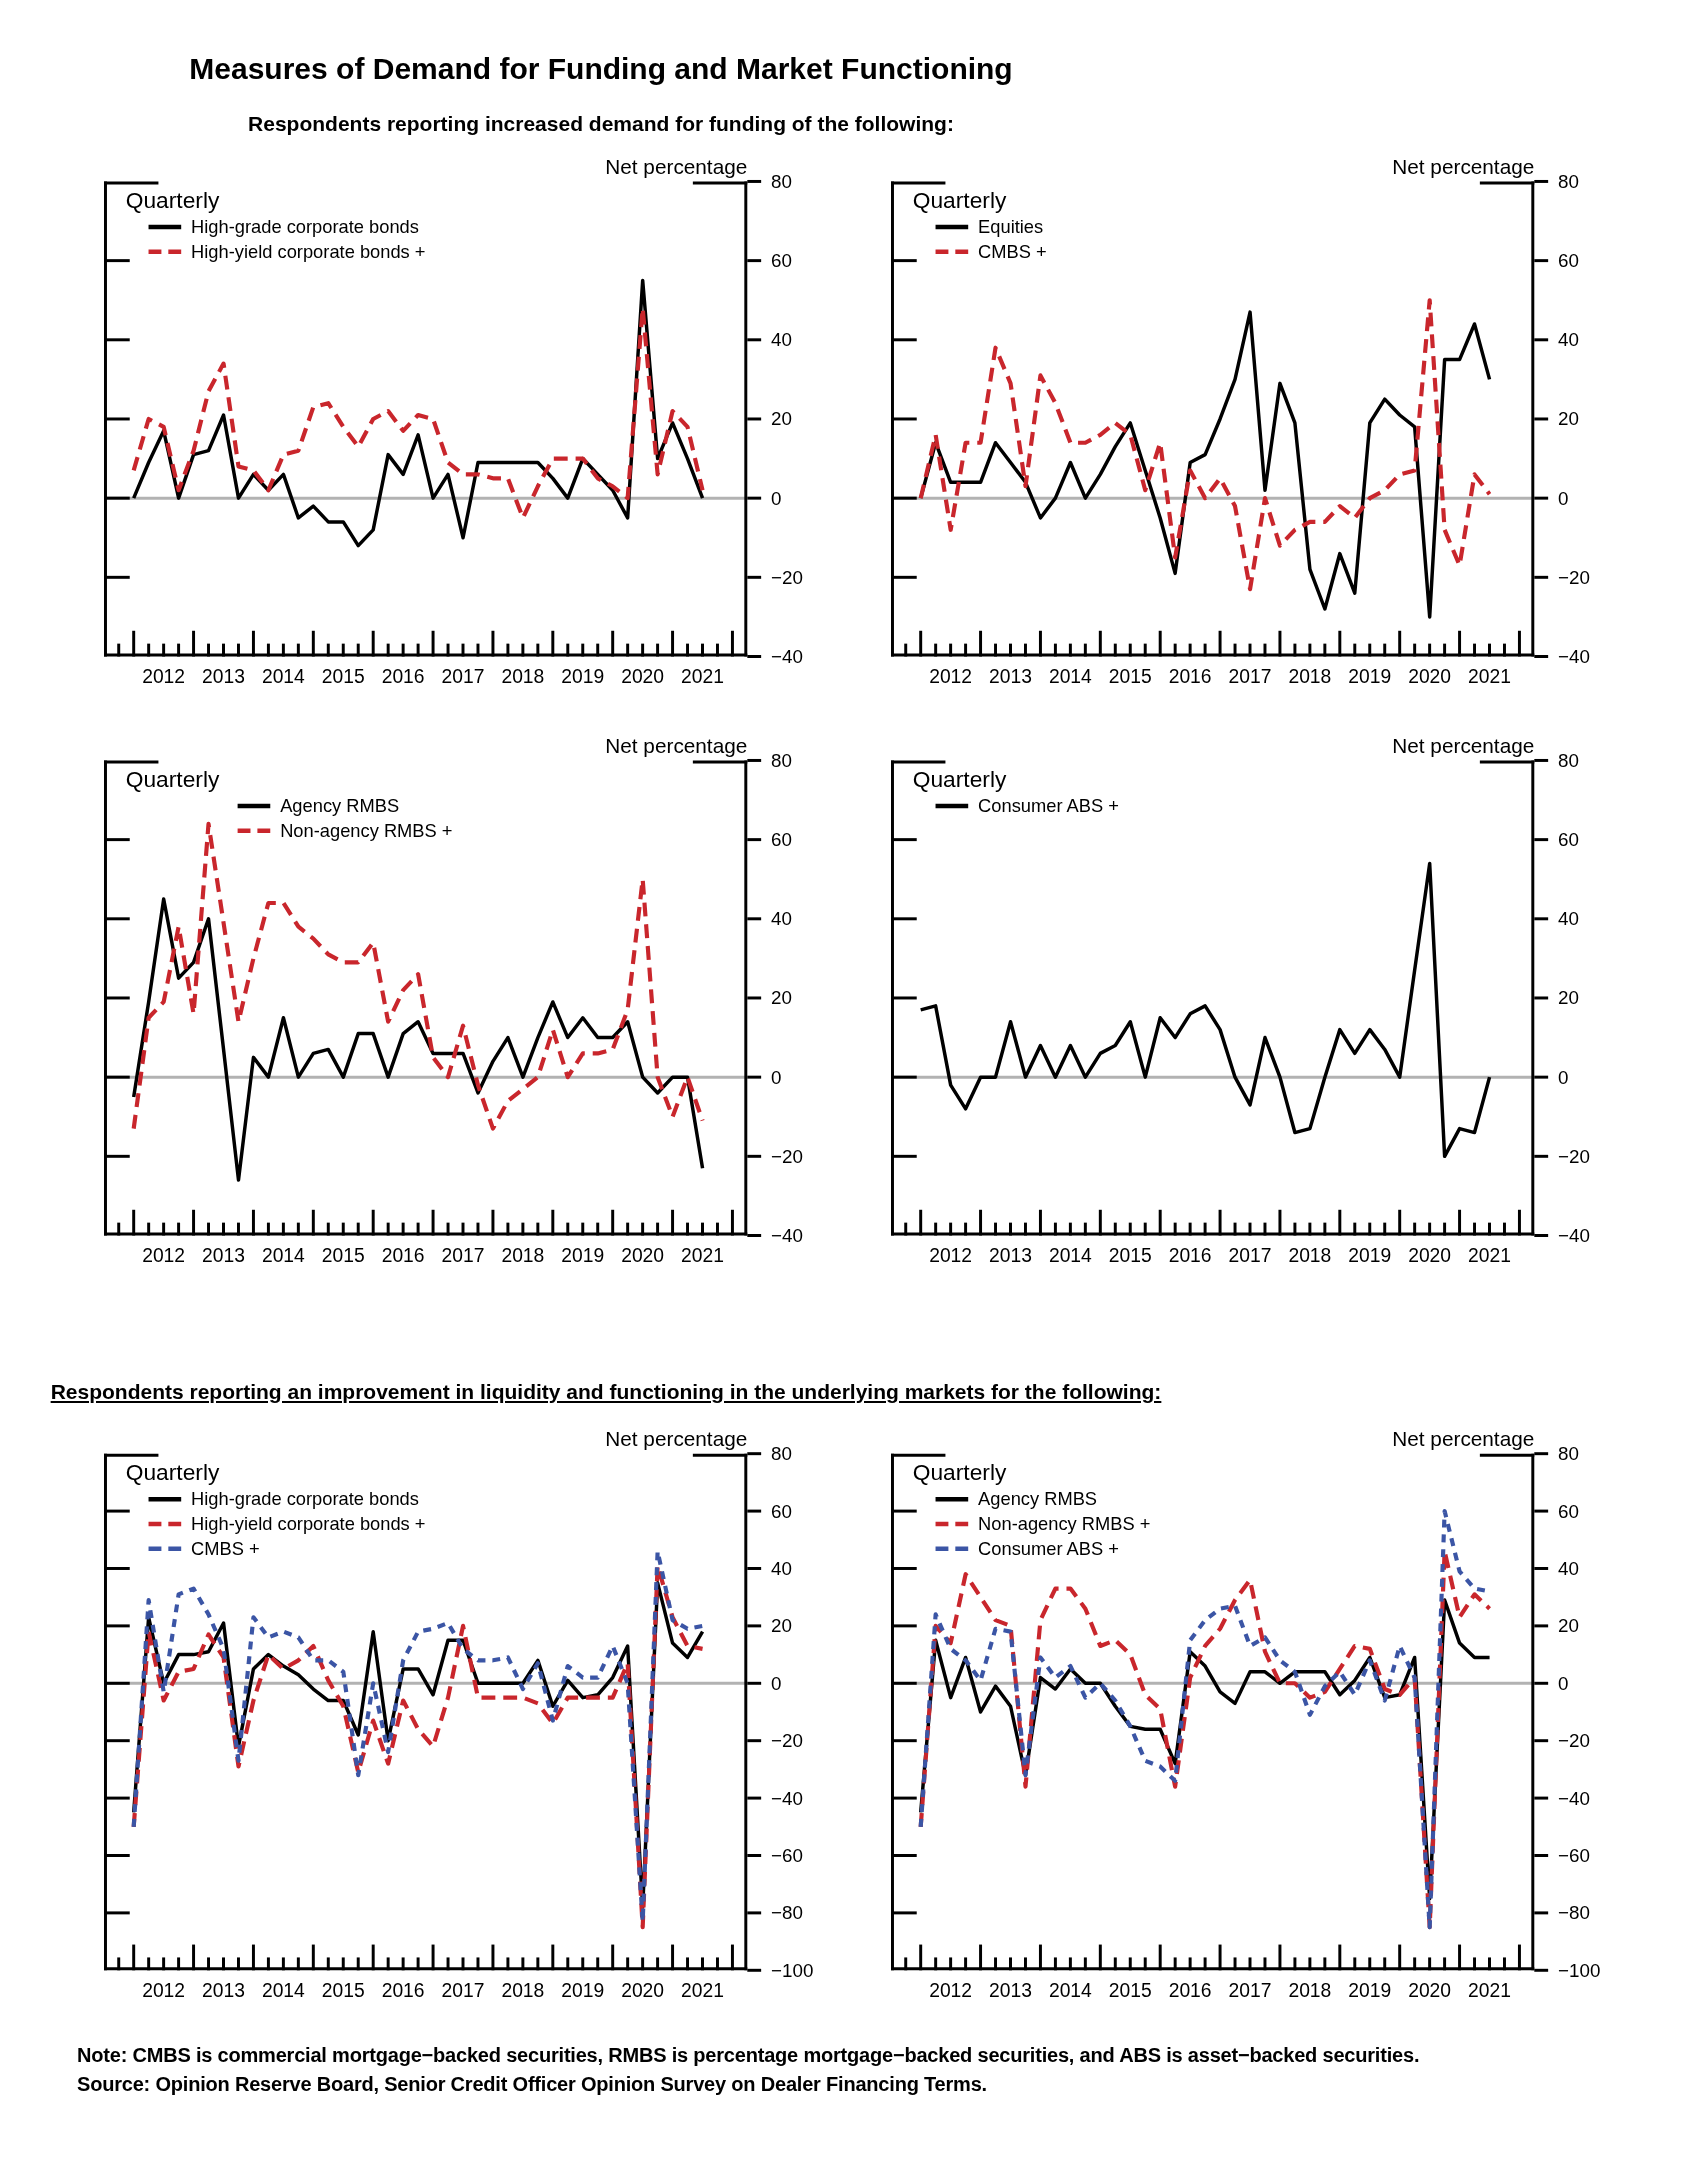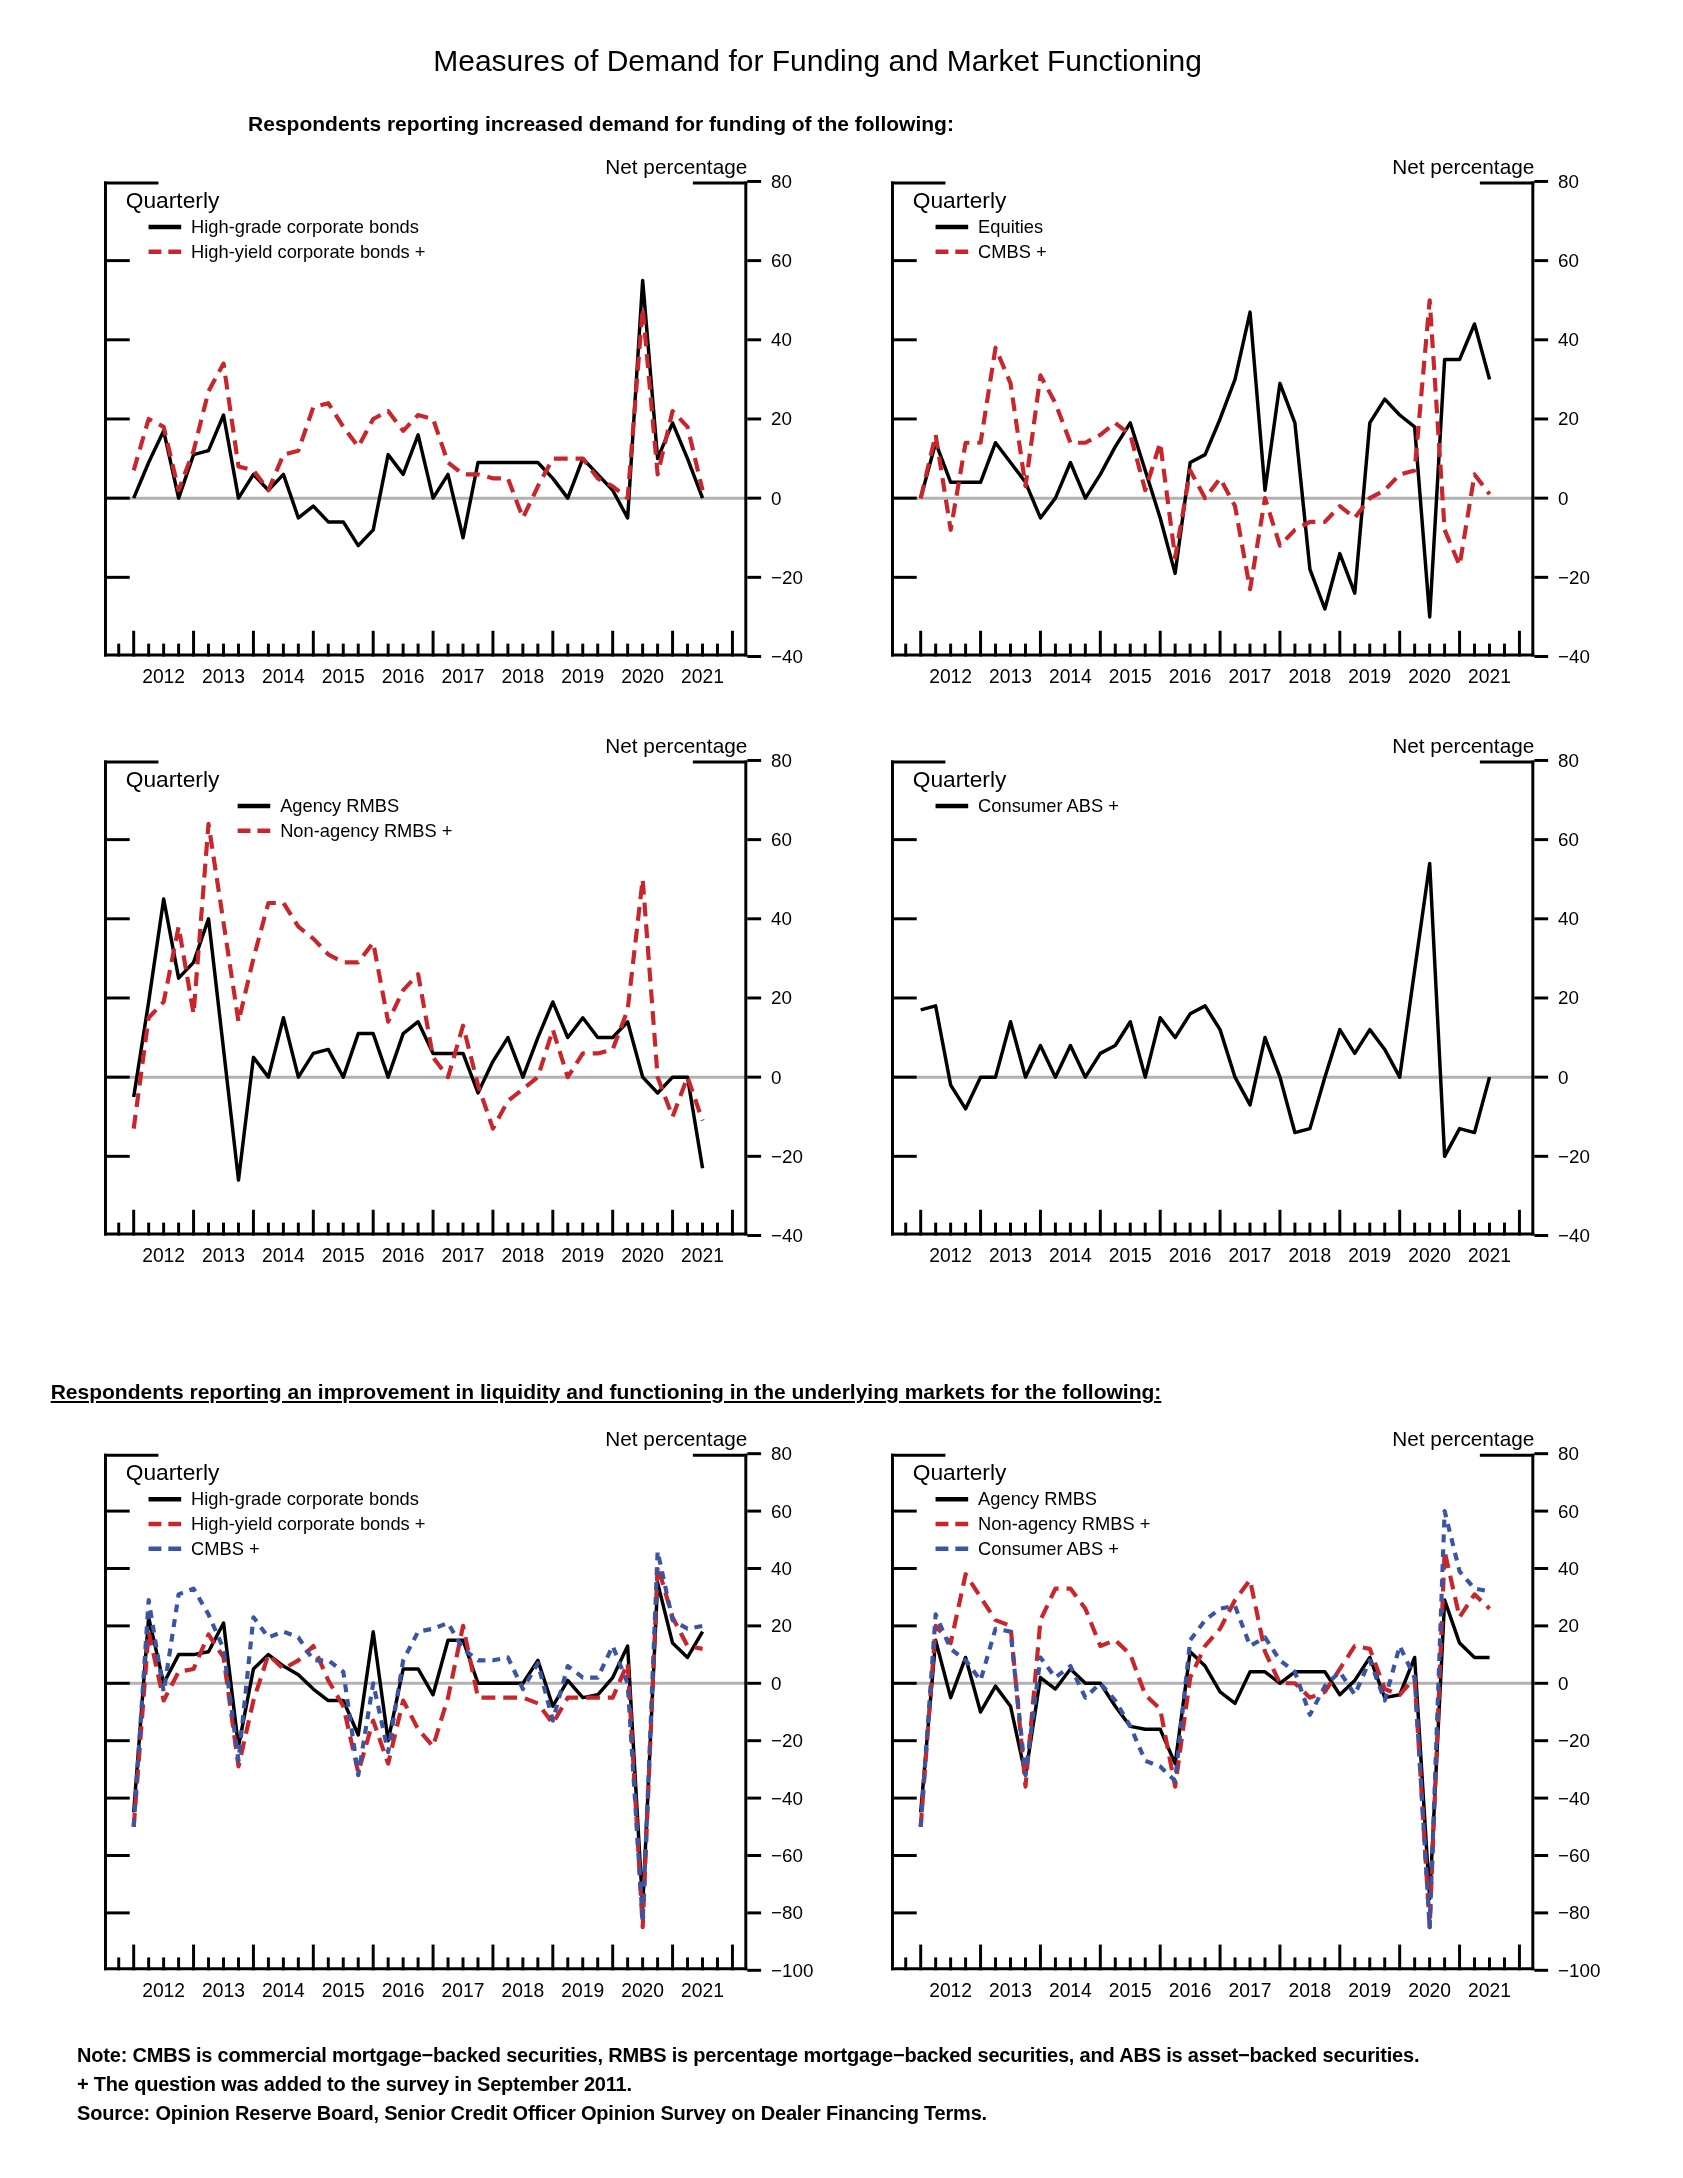--- a/index.html
+++ b/index.html
@@ -1,21 +1,21 @@
 <!DOCTYPE html>
 <html><head>
 <meta charset="utf-8">
 <style>
   html,body{margin:0;padding:0;}
   body{
     width:1683px;height:2178px;position:relative;background:#ffffff;
     font-family:"Liberation Sans", sans-serif;color:#000;
   }
   .center-text{position:absolute;left:0;width:1202px;text-align:center;}
-  #main-title{top:44px;font-size:30px;font-weight:normal;letter-spacing:0px;text-align:right;}
+  #main-title{top:52px;font-size:30px;font-weight:bold;letter-spacing:0px;}
   .section-subtitle{font-size:21px;font-weight:bold;text-align:center;}
   #subtitle-1{top:112px;}
   #subtitle-2{top:1380px;left:0;width:1212px;text-decoration:underline;}
   .panel{position:absolute;width:767px;text-decoration:underline;}
   .panel svg{display:block;overflow:visible;}
   svg text{font-family:"Liberation Sans", sans-serif;fill:#000;}
   #note-block{
     position:absolute;left:77px;top:2041px;width:1584px;
     font-size:20px;font-weight:bold;line-height:29px;letter-spacing:-0.2px;
   }
@@ -580,16 +580,15 @@
       <text x="88" y="117" font-size="18.5" fill="#1a1a1a">Agency RMBS</text>
       <line x1="45" y1="136" x2="78" y2="136" stroke="#c9262c" stroke-width="4.5" stroke-dasharray="13,7"></line>
       <text x="88" y="142" font-size="18.5" fill="#1a1a1a">Non-agency RMBS +</text>
       <line x1="45" y1="161" x2="78" y2="161" stroke="#3b55a5" stroke-width="4.5" stroke-dasharray="13,7"></line>
       <text x="88" y="167" font-size="18.5" fill="#1a1a1a">Consumer ABS +</text>
     </svg>
 </div>
 
 <div id="note-block">
   <div>Note: CMBS is commercial mortgage−backed securities, RMBS is percentage mortgage−backed securities, and ABS is asset−backed securities.</div>
-  <div>+ The question was added to the survey in September 2011.</div>
   <div>Source:  Opinion Reserve Board, Senior Credit Officer Opinion Survey on Dealer Financing Terms.</div>
 </div>
 
 
 </body></html>

